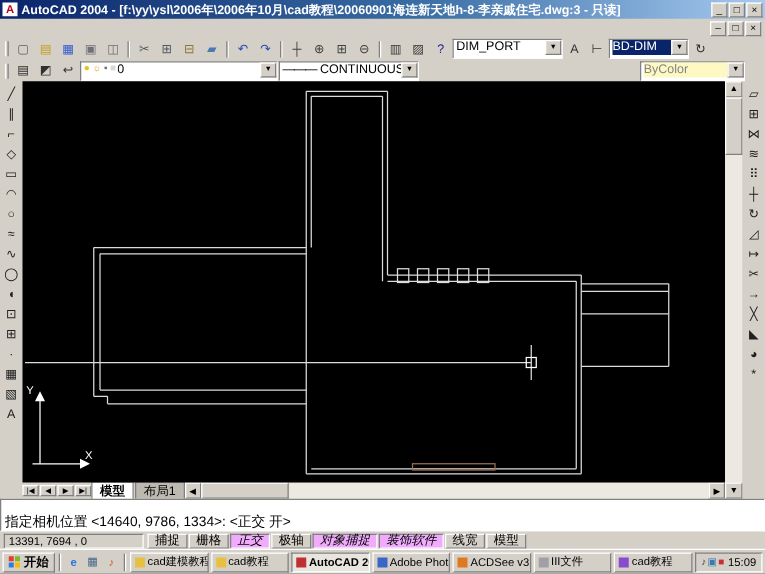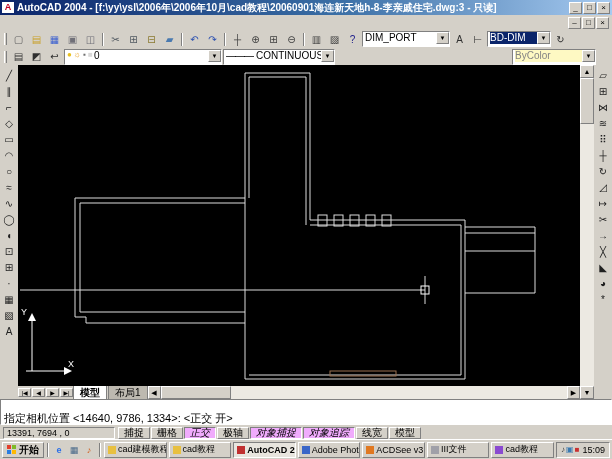--- a/index.html
+++ b/index.html
@@ -296,21 +296,21 @@
     </div>
 
   <div class="statusbar">
     <span class="coords s">13391, 7694 , 0</span>
     <div class="icons" id="status-buttons">
         <span class="sbtn r">捕捉</span>
         <span class="sbtn r">栅格</span>
         <span class="sbtn s pressed">正交</span>
         <span class="sbtn r">极轴</span>
         <span class="sbtn s pressed">对象捕捉</span>
-        <span class="sbtn s pressed">对象追踪</span>
+        <span class="sbtn s pressed">装饰软件</span>
         <span class="sbtn r">线宽</span>
         <span class="sbtn r">模型</span>
       </div>
   </div>
 
   <div class="taskbar">
     <span class="start r">
       <span class="flag">
         <i style="background:#e33e2b"></i>
           <i style="background:#7eba28"></i>

